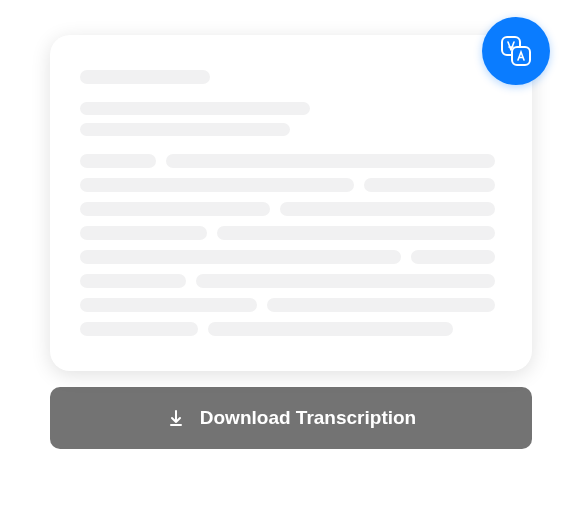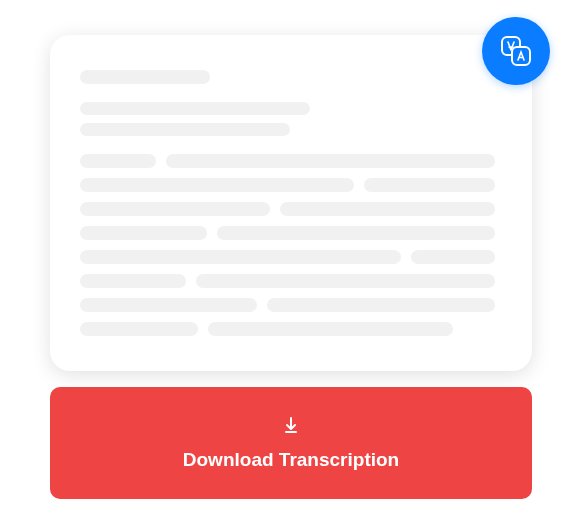--- a/index.html
+++ b/index.html
@@ -75,33 +75,32 @@
       border-radius: 7px;
     }
     
     .content-area {
       margin-top: 18px;
     }
     
     .download-btn {
       width: 100%;
       margin-top: 16px;
-      background: #ef4444;
+      background: #737373;
       color: white;
       border: none;
       border-radius: 10px;
-      padding: 28px;
+      padding: 20px;
       font-size: 19px;
       font-weight: 600;
       display: flex;
       align-items: center;
       justify-content: center;
       gap: 14px;
       cursor: pointer;
-      flex-direction: column;
     }
     
     .download-icon {
       width: 20px;
       height: 20px;
     }
   </style>
 </head>
 <body>
 

